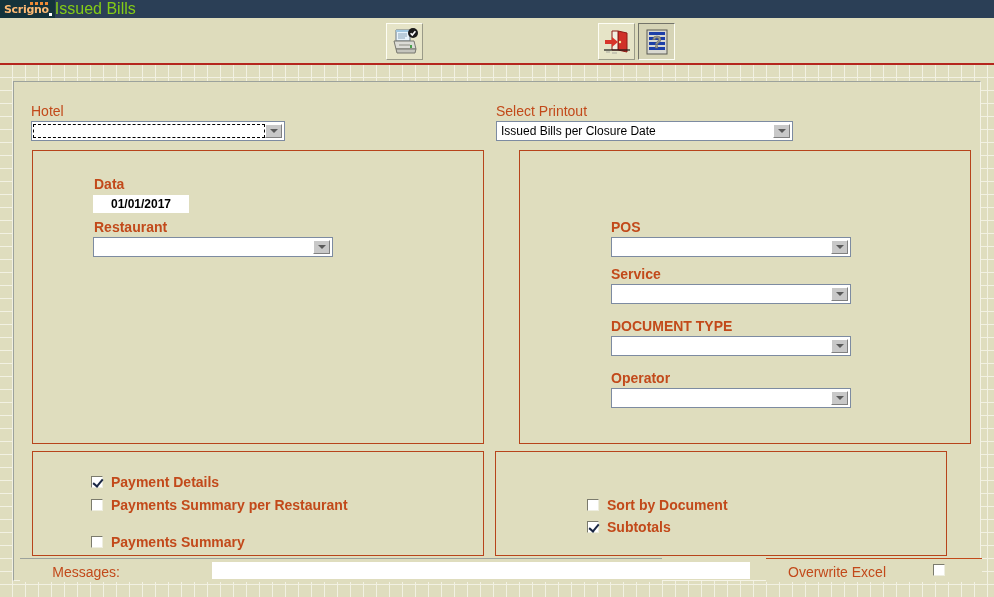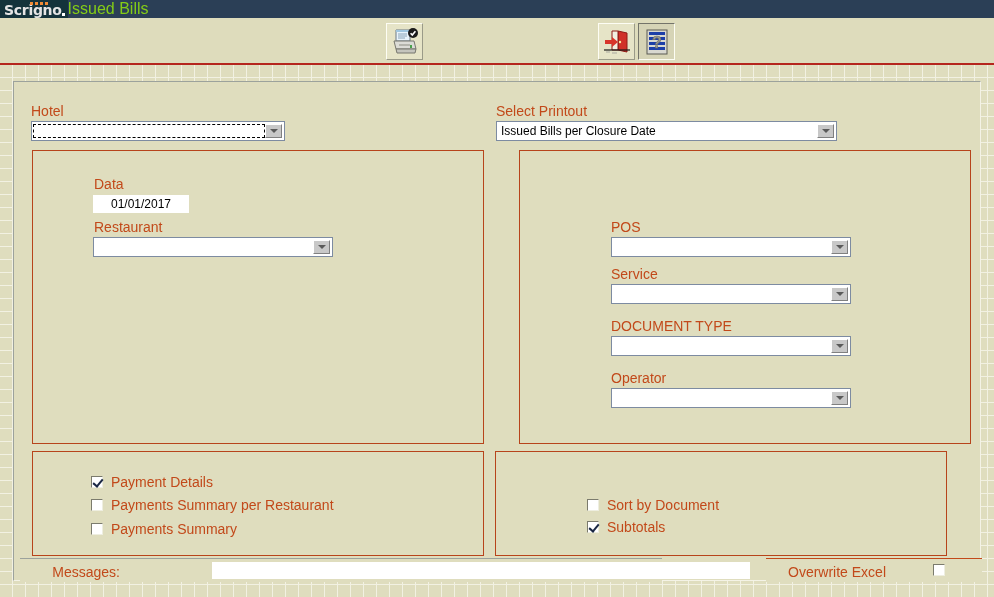--- a/index.html
+++ b/index.html
@@ -40,24 +40,24 @@
   }
   .logo {
     height: 18px;
     background: #14333b;
     display: flex;
     align-items: flex-end;
     padding: 0 6px 0 4px;
     position: relative;
   }
   .logo-text {
-    color: #e5e5e5;
+    color: #fdba74;
     font-family: "DejaVu Sans", sans-serif;
     font-weight: bold;
-    font-size: 14px;
+    font-size: 11px;
     letter-spacing: -0.3px;
     line-height: 16px;
   }
   .logo-dots {
     position: absolute;
     top: 2px;
     left: 30px;
     display: flex;
     gap: 2px;
   }
@@ -189,20 +189,21 @@
     margin: 1px 0 1px 1px;
     height: calc(100% - 4px);
   }
 
   
   .panel {
     position: absolute;
     border: 1px solid #b7441b;
     background: transparent;
     box-sizing: border-box;
+    font-weight: bold;
   }
 
   
   .datefield {
     position: absolute;
     background: #ffffff;
     color: #000;
     font-size: 12px;
     text-align: center;
     box-sizing: border-box;
@@ -361,21 +362,21 @@
 
   <div class="main">
 
     <span class="lbl" style="position:absolute; left:17px; top:21px;">Hotel</span>
     <div class="combo focused" style="left:17px; top:39px; width:254px; height:20px;">
       <span class="val"></span>
       <span class="arrow"></span>
     </div>
 
     <span class="lbl" style="position:absolute; left:482px; top:21px;">Select Printout</span>
-    <div class="combo" style="left:482px; top:39px; width:341px; height:20px;">
+    <div class="combo" style="left:482px; top:39px; width:297px; height:20px;">
       <span class="val">Issued Bills per Closure Date</span>
       <span class="arrow"></span>
     </div>
 
     <div class="panel" style="left:18px; top:68px; width:452px; height:294px;">
 
       <span class="lbl" style="position:absolute; left:61px; top:25px;">Data</span>
       <div class="datefield" style="left:60px; top:44px; width:96px; height:18px; line-height:18px;">01/01/2017</div>
 
       <span class="lbl" style="position:absolute; left:61px; top:68px;">Restaurant</span>
@@ -417,21 +418,21 @@
       <div class="cbrow" style="left:58px; top:22px;">
         <span class="cbox checked"></span>
         <span class="lbl">Payment Details</span>
       </div>
 
       <div class="cbrow" style="left:58px; top:45px;">
         <span class="cbox"></span>
         <span class="lbl">Payments Summary per Restaurant</span>
       </div>
 
-      <div class="cbrow" style="left:58px; top:69px;">
+      <div class="cbrow" style="left:58px; top:82px;">
         <span class="cbox"></span>
         <span class="lbl">Payments Summary</span>
       </div>
     </div>
 
     <div class="panel" style="left:481px; top:369px; width:452px; height:105px;">
 
       <div class="cbrow" style="left:91px; top:45px;">
         <span class="cbox"></span>
         <span class="lbl">Sort by Document</span>

